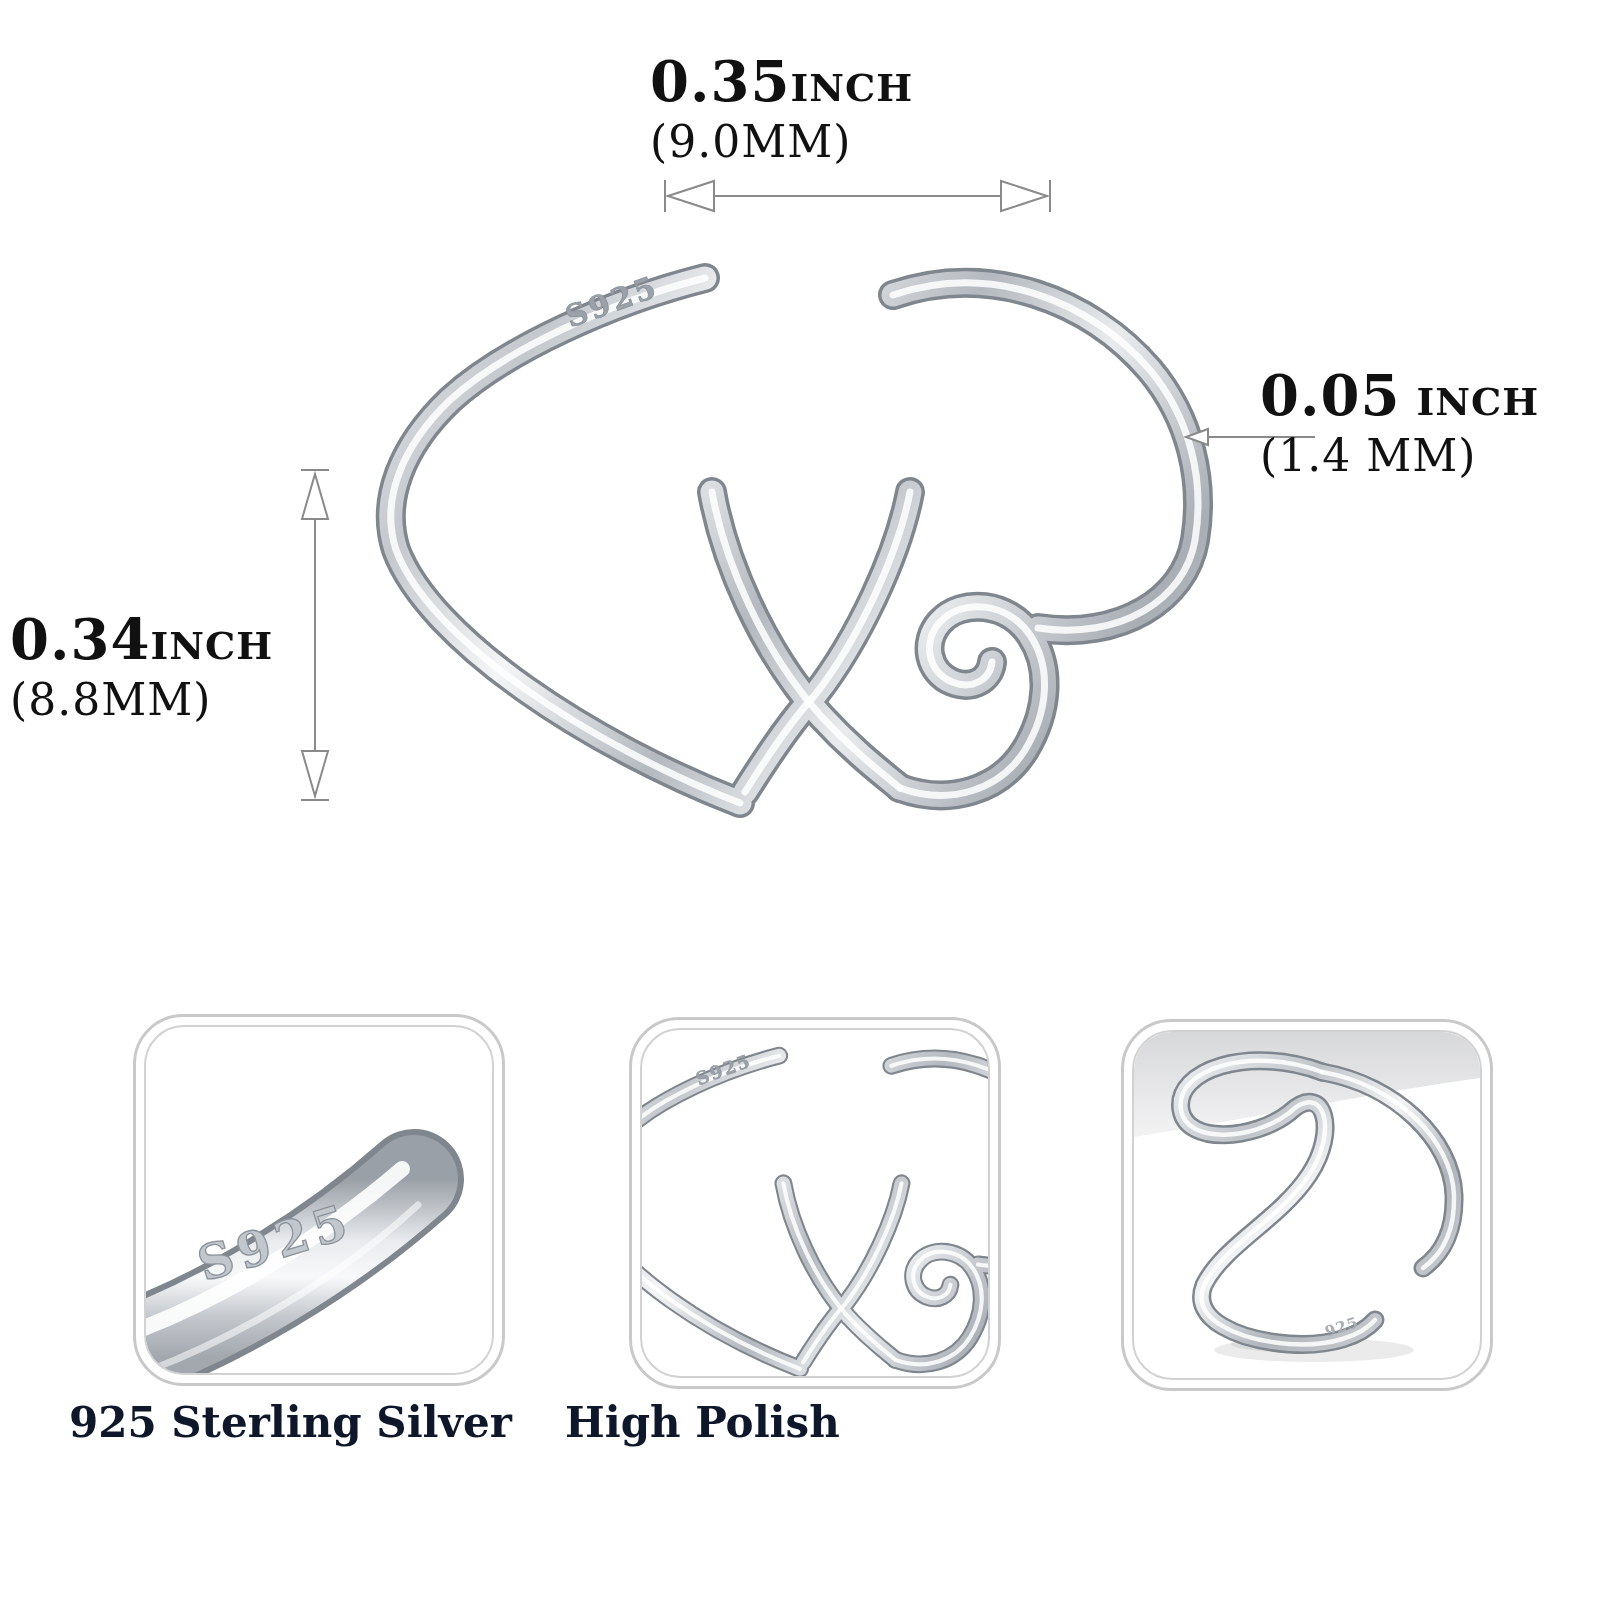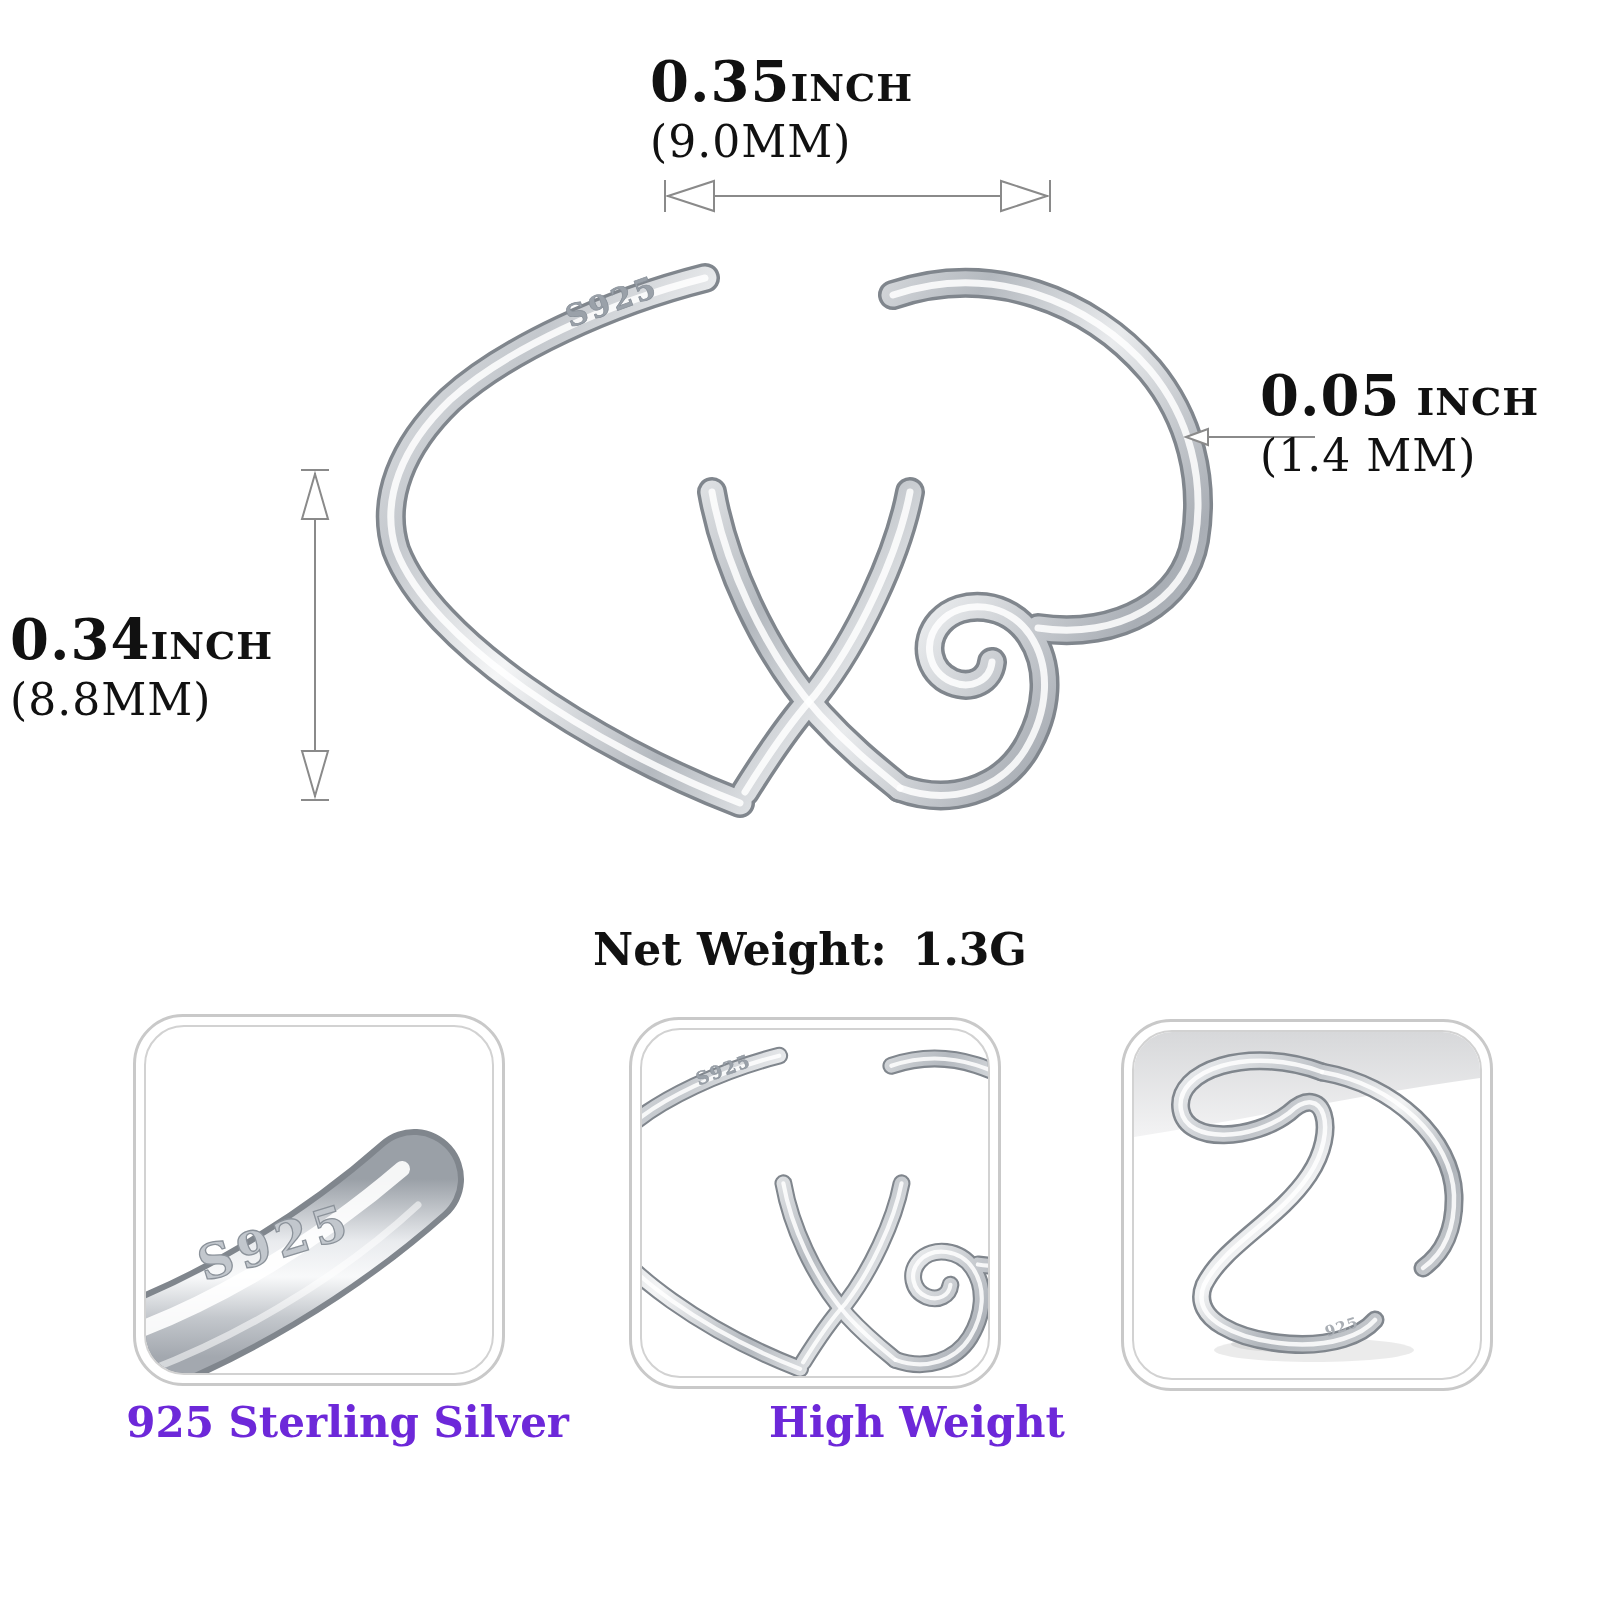--- a/index.html
+++ b/index.html
@@ -44,22 +44,22 @@
   .pb1h2{stroke:#fff;stroke-width:7px;fill:none;stroke-linecap:round;opacity:.55;}
   .engrave-p1{font-family:"DejaVu Serif",serif;font-weight:bold;font-size:48px;
     fill:#c2c7cd;stroke:#8b929a;stroke-width:1.3px;letter-spacing:6px;text-anchor:middle;}
 
   .p3o{stroke:#80868d;stroke-width:19px;fill:none;stroke-linecap:round;stroke-linejoin:round;}
   .p3m{stroke:url(#gSilver3);stroke-width:14px;fill:none;stroke-linecap:round;stroke-linejoin:round;}
   .p3h{stroke:#fff;stroke-width:4.5px;fill:none;stroke-linecap:round;stroke-linejoin:round;opacity:.85;}
   .engrave-p3{font-family:"DejaVu Serif",serif;font-weight:bold;font-size:15px;
     fill:#a9aeb4;text-anchor:middle;letter-spacing:1px;}
 
-  .caption{position:absolute;width:500px;text-align:right;font-weight:bold;font-size:42px;
-    color:#6d28d9;letter-spacing:0px;}
+  .caption{position:absolute;width:500px;text-align:left;font-weight:bold;font-size:42px;
+    color:#0f172a;letter-spacing:0px;}
   .c1{left:69px;top:1398px;} .c2{left:565px;top:1398px;} .c3{left:1057px;top:1398px;}
 </style>
 </head>
 <body>
 
 <div class="canvas">
 
   <svg id="art" viewBox="0 0 1610 1610">
     <defs>
       <linearGradient id="gSilver" gradientUnits="userSpaceOnUse" x1="380" y1="230" x2="1250" y2="830">
@@ -149,23 +149,20 @@
   <div class="dim" style="left:1260px;top:366px;width:300px;">
     <div><span class="dim-value">0.05</span><span class="dim-unit spaced">INCH</span></div>
     <div class="dim-metric">(1.4 MM)</div>
   </div>
 
   <div class="dim" style="left:10px;top:574px;width:300px;margin-top:36px;">
     <div><span class="dim-value">0.34</span><span class="dim-unit">INCH</span></div>
     <div class="dim-metric">(8.8MM)</div>
   </div>
 
-  <div class="net-weight">
-    <span>Net Weight:</span><span class="nw-value">1.3G</span>
-  </div>
 
   <div class="panel p1">
     <div class="panel-inner">
       <svg viewBox="0 0 346 346">
         <path class="pb1o" d="M -30,330 C 70,295 180,230 268,152"></path>
         <path class="pb1m" d="M -30,330 C 70,295 180,230 268,152"></path>
         <path class="pb1h" d="M -32,312 C 68,278 172,214 256,142"></path>
         <path class="pb1h2" d="M -26,354 C 80,318 190,254 272,178"></path>
         <text class="engrave-p1" x="130" y="232" transform="rotate(-17 130 218)">S925</text>
       </svg>
@@ -193,15 +190,15 @@
           <path class="p3m" d="M 188,40 C 115,13 40,38 47,78 C 53,113 120,108 155,81 C 190,48 205,98 175,143 C 145,188 90,213 70,253 C 56,288 105,308 155,312 C 198,315 228,303 241,288"></path>
           <path class="p3h" d="M 188,40 C 262,53 318,108 320,163 C 321,196 310,221 289,236"></path>
           <path class="p3h" d="M 188,40 C 115,13 40,38 47,78 C 53,113 120,108 155,81 C 190,48 205,98 175,143 C 145,188 90,213 70,253 C 56,288 105,308 155,312 C 198,315 228,303 241,288"></path>
         </g>
         <text class="engrave-p3" x="208" y="300" transform="rotate(-18 208 296)">925</text>
       </svg>
     </div>
   </div>
 
   <div class="caption c1">925 Sterling Silver</div>
-  <div class="caption c2">High Weight</div>
+  <div class="caption c2">High Polish</div>
 
 </div>
 
 </body></html>

